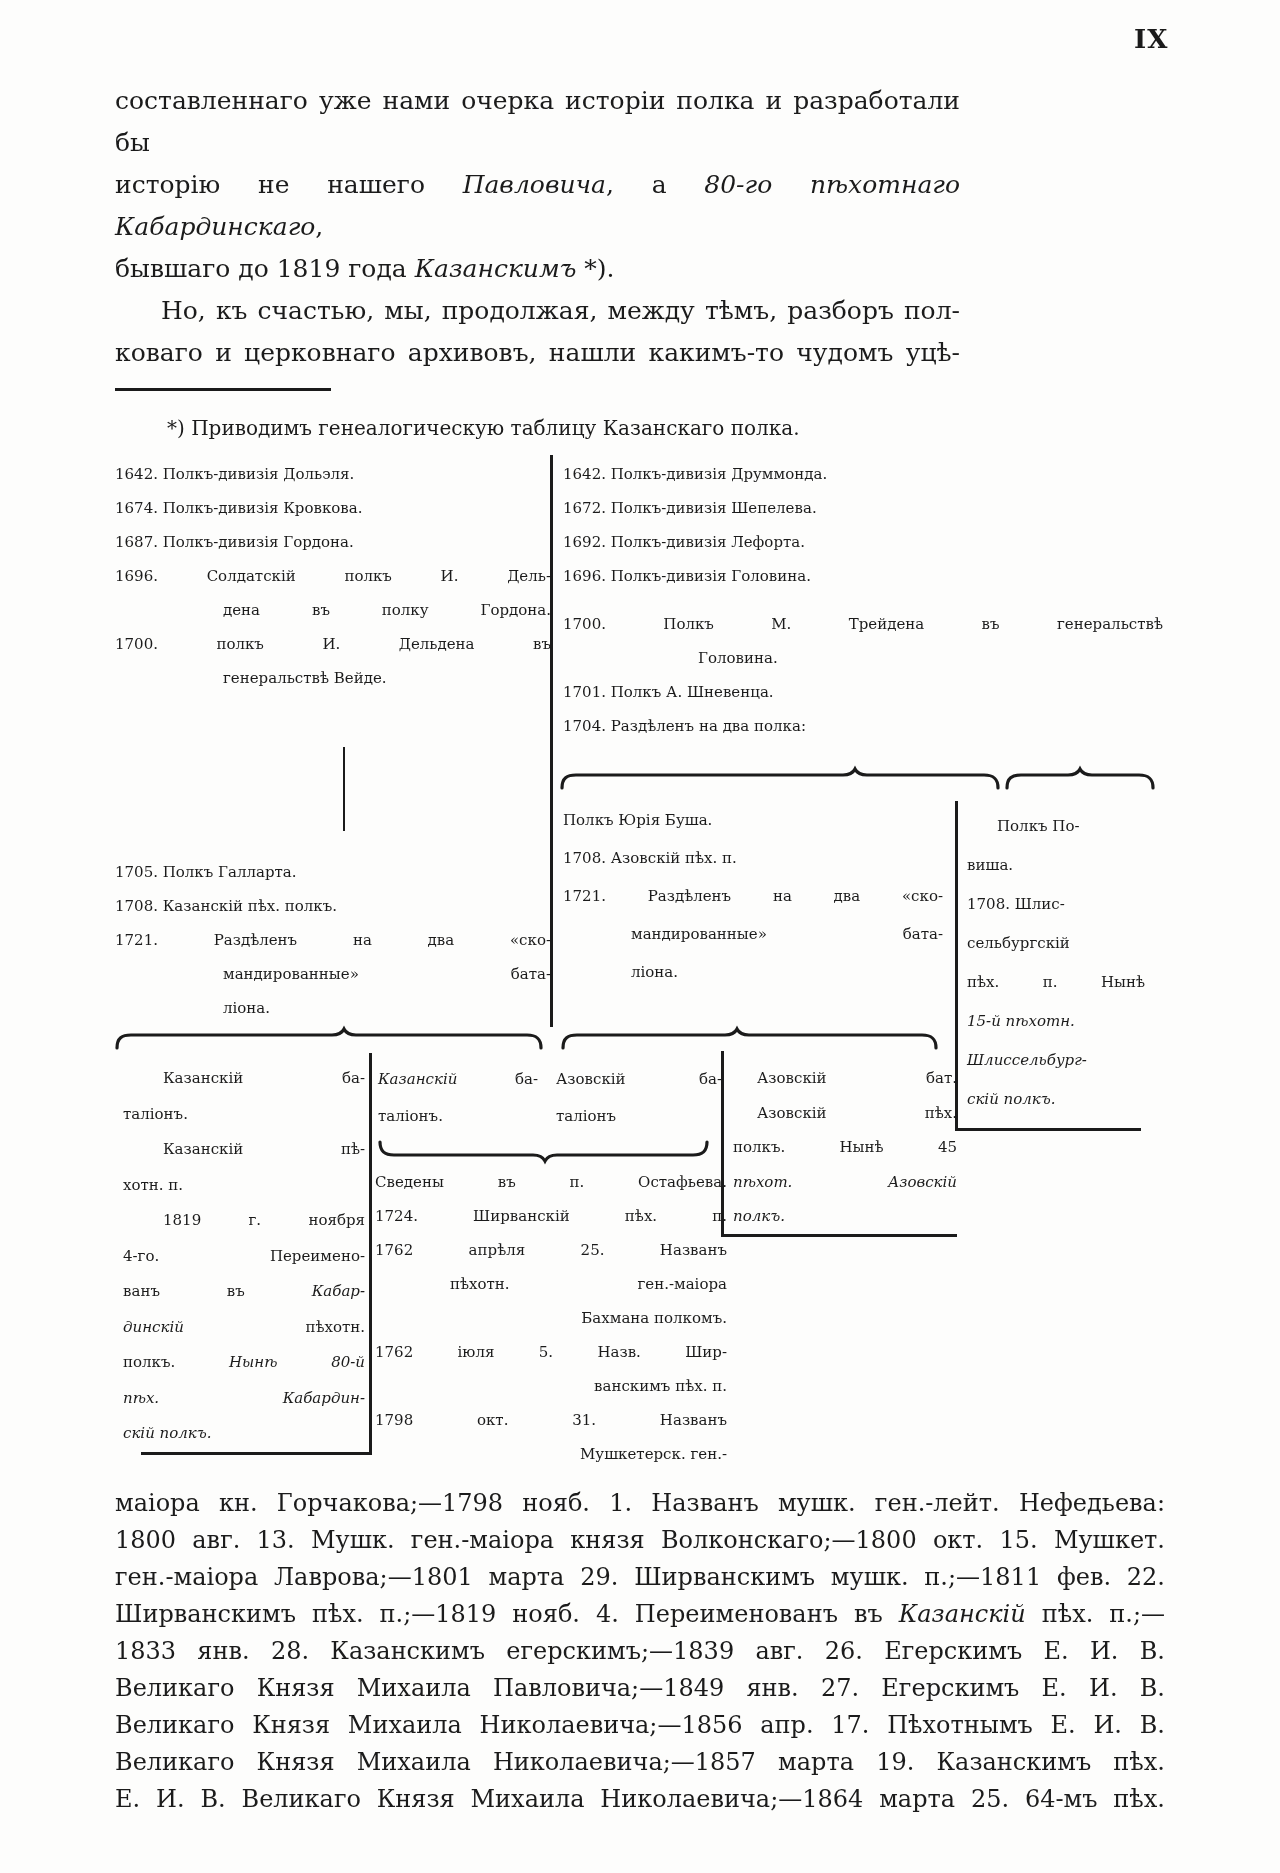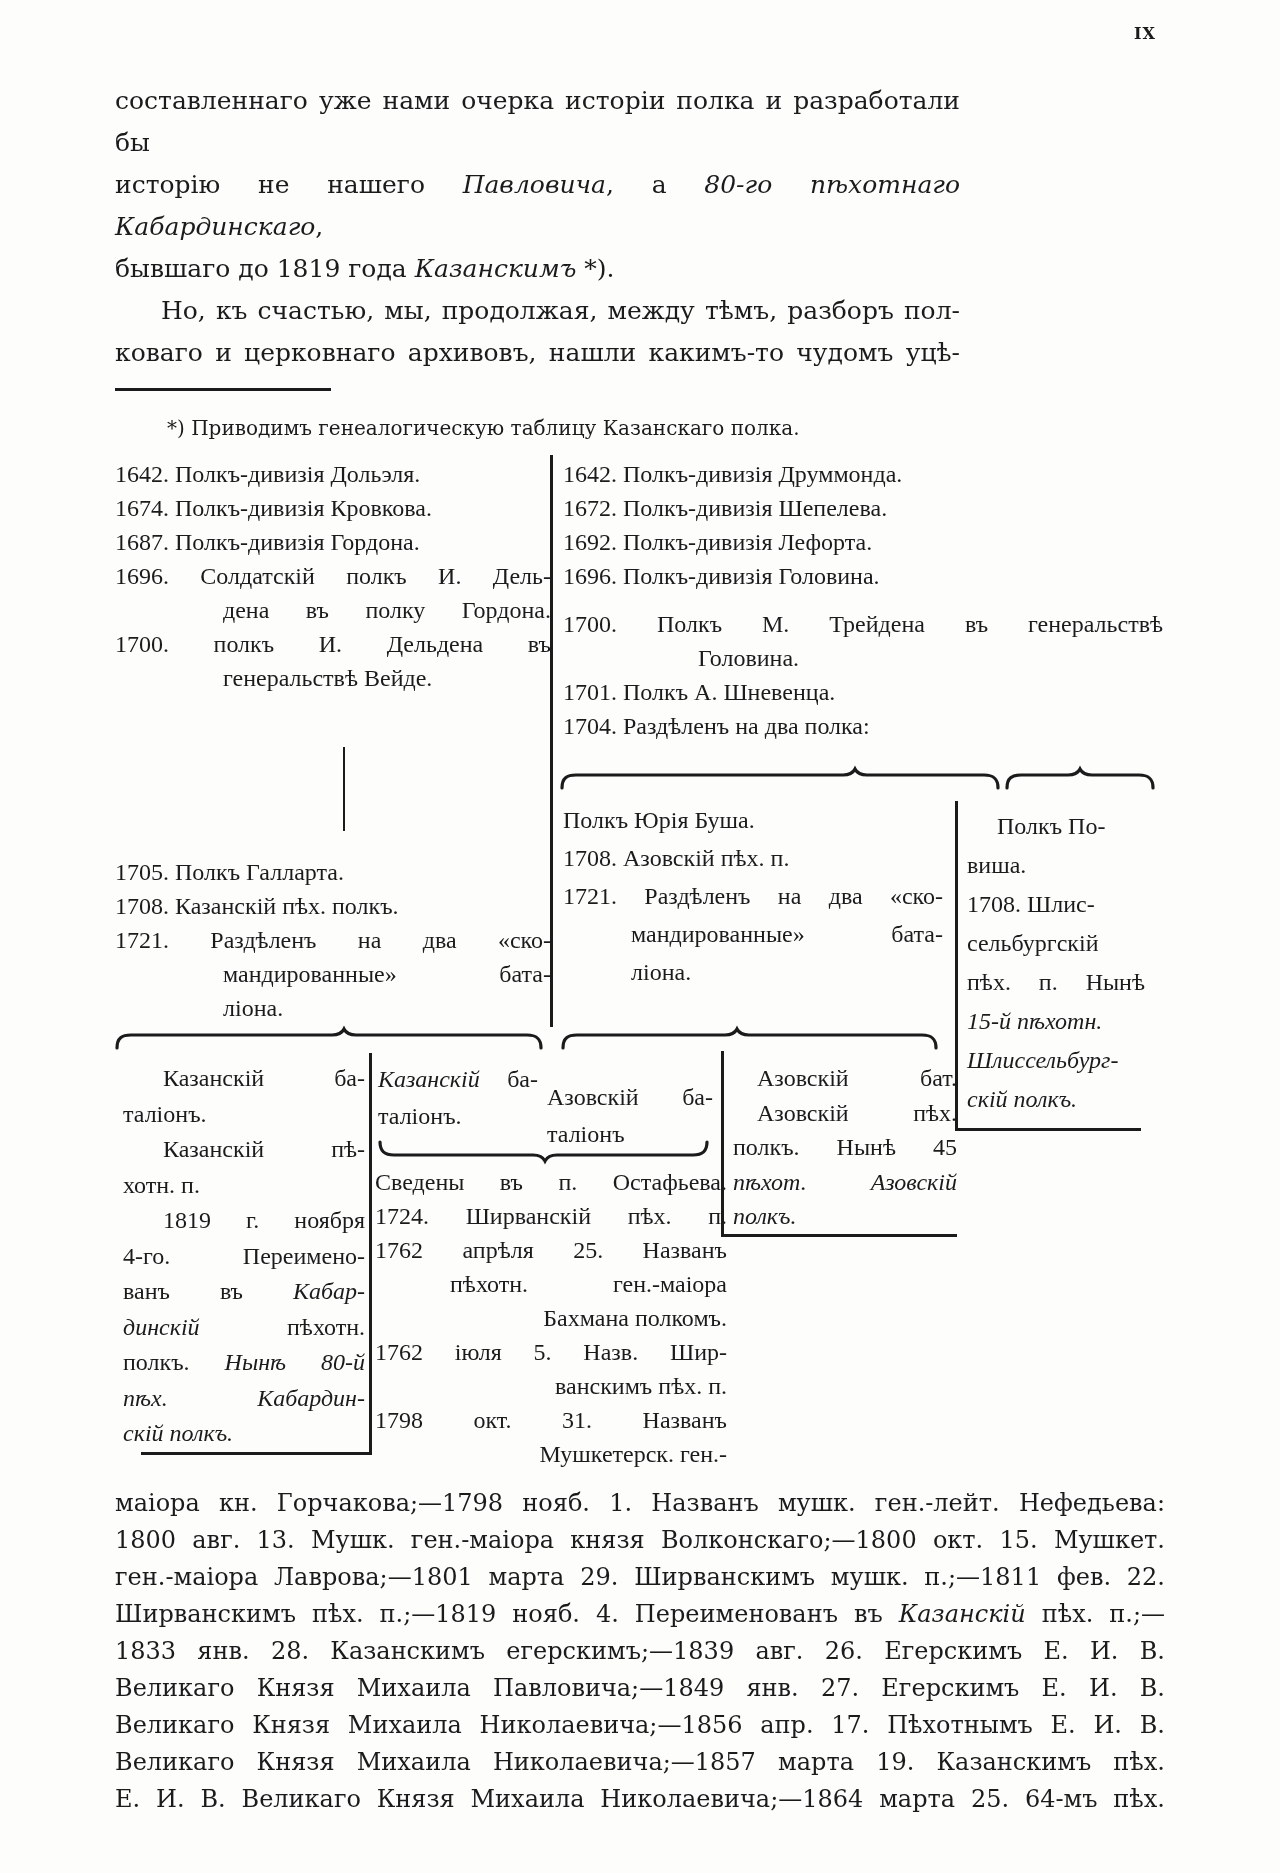--- a/index.html
+++ b/index.html
@@ -1,52 +1,52 @@
 <!DOCTYPE html>
 <html style="--ink: #1b1b1b; --paper: #fdfdfc;"><head>
 <meta charset="utf-8">
 <style>
   :root { --ink:#1b1b1b; --paper:#fdfdfc; }
   * { margin:0; padding:0; box-sizing:border-box; }
   body { background:var(--paper); font-family:"DejaVu Serif","Liberation Serif",serif; color:var(--ink); }
   .page { position:relative; width:1280px; height:1873px; background:var(--paper); overflow:hidden; }
-  .pagenum { position:absolute; top:24px; left:1134px; font-size:16px; font-weight:bold; letter-spacing:1px; }
+  .pagenum { position:absolute; top:24px; left:1134px; font-size:26px; font-weight:bold; letter-spacing:1px; }
   .it { font-style:italic; }
   .tl { display:block; }
   .jst { text-align:justify; text-align-last:justify; text-justify:inter-word; }
   .ctr { text-align:left; }
   .gap { margin-top:14px; }
 
   .main { margin:80px 0 0 115px; width:845px; font-size:25px; line-height:42px; }
   #para2 .ind { text-indent:46px; }
 
   .fn-rule { margin:14px 0 0 115px; width:216px; height:3px; background:var(--ink); }
   .fn-intro { margin:22px 0 0 115px; width:1050px; font-size:20px; line-height:30px; padding-left:52px; }
 
-  .gtable { position:relative; margin:6px 0 0 115px; width:1050px; height:1032px; font-size:24px;font-family:Liberation Serif, serif; }
+  .gtable { position:relative; margin:6px 0 0 115px; width:1050px; height:1032px; font-size:15px; }
   .gtable .col { position:absolute; }
 
   #kazan-top    { left:0;   top:8;   width:436px; line-height:34px; top:8px; }
   #kazan-mid    { left:0;   top:406px; width:436px; line-height:34px; }
   #kazan-top .ind, #kazan-mid .ind { padding-left:108px; }
 
   #azov-top     { left:448px; top:8px; width:600px; line-height:34px; }
   #azov-top .ind { padding-left:135px; }
 
   #bush-col     { left:448px; top:352px; width:380px; line-height:38px; }
   #bush-col .ind { padding-left:68px; }
 
   #povish-col   { left:852px; top:358px; width:178px; line-height:39px; }
   #povish-col .ind { padding-left:30px; }
 
   #bat-a        { left:8px; top:612px; width:242px; line-height:35.5px; }
   #bat-a .ind   { padding-left:40px; }
 
   #bat-b-header { left:263px; top:612px; width:160px; line-height:37px; }
-  #bat-c-header { left:432px; top:612px; width:166px; line-height:37px;margin-top:18px; }
+  #bat-c-header { left:441px; top:612px; width:166px; line-height:37px; }
 
   #merged-bc    { left:260px; top:716px; width:352px; line-height:34px; }
   #merged-bc .ind { padding-left:75px;text-align:right; }
 
   #bat-d        { left:618px; top:612px; width:224px; line-height:34.5px; }
   #bat-d .ind   { padding-left:24px; }
 
   .vline, .hline { position:absolute; background:var(--ink); }
   #main-divider    { left:435px; top:6px;   width:3px; height:572px; }
   #left-connector  { left:228px; top:298px; width:2px; height:84px; }

